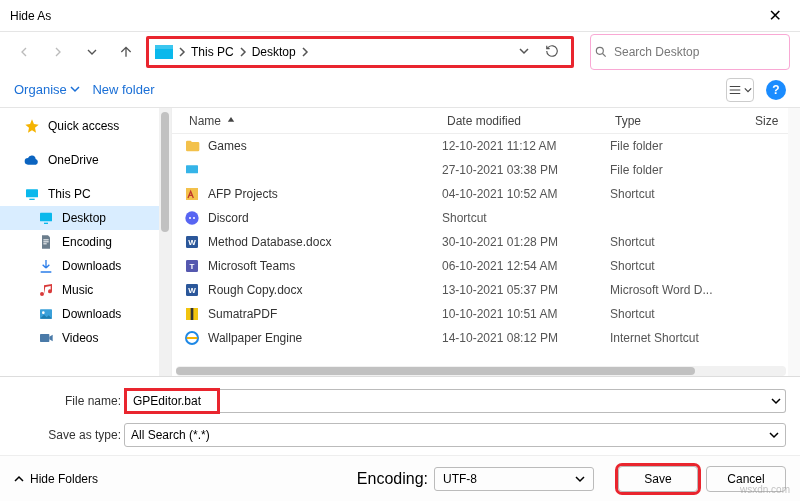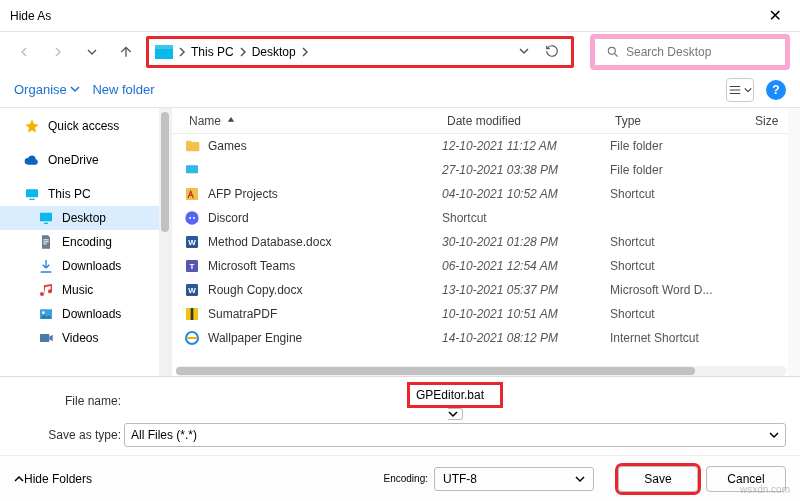--- a/index.html
+++ b/index.html
@@ -12,21 +12,21 @@
 .nav-btn.disabled { color: #bbb; }
 .nav-btn svg { width: 16px; height: 16px; }
 .addr-wrap { display: flex; align-items: center; flex: 1; height: 32px; border: 3px solid #e9252e; padding: 0 6px; border-radius: 2px; gap:4px; margin-right: 10px; }
 .addr-icon { width: 18px; height: 14px; background: #0ab8ec; display: inline-block; position: relative; }
 .addr-icon::after { content:''; position:absolute; top:0; left:0; width:100%; height:4px; background:#fff3; }
 .crumb { display:flex; align-items:center; gap:4px; color:#000; cursor:pointer; }
 .crumb svg { width:10px; height:10px; color:#555; }
 .addr-fill { flex:1; }
 .addr-chev { color:#555; padding:0 6px; cursor:pointer; }
 .addr-refresh { color:#555; padding:0 6px; cursor:pointer; }
-.searchbox { width: 200px; height: 36px; border: 5px solid #f9a8d4; border-radius: 4px; display: flex; align-items: center; padding: 0 11px; gap: 6px; color: #777; }
+.searchbox { width: 200px; height: 36px; border: 1px solid #f9a8d4; border-radius: 4px; display: flex; align-items: center; padding: 0 3px; gap: 6px; color: #777; }
 .searchbox svg { width:14px; height:14px; }
 .toolbar { display: flex; align-items: center; height: 36px; padding: 0 14px; border-bottom: 1px solid #e5e5e5; gap: 12px; color: #1a6fd6; font-size: 13px; }
 .toolbar .spacer { flex:1; }
 .toolbar .viewbtn { width:28px; height:24px; display:flex; align-items:center; justify-content:center; cursor:pointer; color:#444; border:1px solid #ccc; border-radius:4px; gap:2px; }
 .toolbar .help { width:20px; height:20px; border-radius:50%; background:#1a8cff; color:#fff; display:flex; align-items:center; justify-content:center; font-size:12px; font-weight:bold; cursor:pointer; }
 .body { display:flex; height: 268px; }
 .sidebar { width: 172px; border-right: 1px solid #eee; padding: 6px 0; overflow:hidden; position:relative; }
 .sb-item { display:flex; align-items:center; gap:8px; height:24px; padding:0 12px 0 24px; cursor:pointer; font-size:12px; }
 .sb-item.level2 { padding-left: 38px; }
 .sb-item.sel { background:#d9edff; }
@@ -37,39 +37,39 @@
 .filepane { flex:1; position:relative; overflow:hidden; }
 .headers { display:flex; height:26px; align-items:center; border-bottom: 1px solid #eee; padding-left: 17px; font-size:12px; color:#444; }
 .col-name { width: 258px; }
 .col-date { width: 168px; }
 .col-type { width: 140px; }
 .col-size { flex:1; }
 .headers .sort { display:inline-block; margin-left:6px; }
 .rows { }
 .row { display:flex; height:24px; align-items:center; padding-left:12px; font-size:12px; color:#333; cursor:pointer; }
 .row .name { width: 258px; display:flex; align-items:center; gap:8px; }
-.row .date { width: 168px; color:#555;font-style:italic; }
+.row .date { width: 168px; color:#555; }
 .row .type { width: 140px; color:#555; }
 .fico { width:16px; height:16px; display:inline-flex; align-items:center; justify-content:center; }
 .hscroll { position:absolute; bottom:0; left:4px; right:14px; height:10px; background:#f1f1f1; border-radius:4px; }
 .hthumb { position:absolute; top:1px; bottom:1px; left:0; width:85%; background:#c1c1c1; border-radius:4px; }
 .vscroll-fp { position:absolute; right:0; top:0; bottom:0; width:12px; background:#f9f9f9; }
 .bottom { border-top: 1px solid #ddd; padding: 10px 14px 0 14px; }
 .formrow { display:flex; align-items:center; height:28px; margin-bottom:6px; }
 .formrow .lbl { width: 110px; text-align:right; padding-right:3px; font-size:12px; color:#333; }
 .formrow .field { flex:1; }
 .textfield { width:100%; height:24px; border:1px solid #bbb; border-radius:3px; padding:0 6px; font-size:12px; display:flex; align-items:center; justify-content:space-between; background:#fff; }
 .textfield.redbox { border: 3px solid #e9252e; border-radius:0; width:96px; height:26px; flex:0 0 auto; }
-.field-flex { display:flex; align-items:center;flex-direction:column; }
+.field-flex { display:flex; align-items:center; }
 .field-rest { flex:1; height:24px; border:1px solid #bbb; border-left:none; border-radius:0 3px 3px 0; display:flex; align-items:center; justify-content:flex-end; padding-right:4px; }
 .combofield { width:100%; height:24px; border:1px solid #bbb; border-radius:3px; padding:0 6px; font-size:12px; display:flex; align-items:center; justify-content:space-between; background:#fff; }
 .footer { display:flex; align-items:center; height:46px; padding: 0 14px; border-top: 1px solid #eee; margin-top:6px; background:#fdfdfd; }
-.hide-folders { display:flex; align-items:center; cursor:pointer; font-size:12px; }
+.hide-folders { display:flex; align-items:center; gap:6px; cursor:pointer; font-size:12px; }
 .footer .spacer { flex:1; }
-.enc-lbl { font-size:10px; margin-right:6px; }
+.enc-lbl { font-size:16px; margin-right:6px; }
 .enc-combo { width:160px; height:24px; border:1px solid #bbb; border-radius:3px; display:flex; align-items:center; justify-content:space-between; padding:0 8px; margin-right:16px; font-size:12px; }
 .btn { width:80px; height:26px; border:1px solid #bbb; border-radius:4px; display:flex; align-items:center; justify-content:center; font-size:12px; cursor:pointer; margin-left:8px; background:#fdfdfd; }
 .btn.redwrap { outline: 3px solid #e9252e; }
 .watermark { position:absolute; bottom:6px; right:10px; font-size:10px; color:#999; opacity:0.6; }
 .chev-down { display:inline-block; }
 .chev-down svg { width:10px; height:10px; }
 </style>
 </head>
 <body>
 
@@ -389,21 +389,21 @@
           <svg width="10" height="10" viewBox="0 0 10 10" fill="none" stroke="currentColor" stroke-width="1.5">
             <path d="M1 3l4 4 4-4"></path>
           </svg>
         </div>
     </div>
   </div>
   <div class="formrow">
     <div class="lbl">Save as type:</div>
     <div class="field">
       <div class="combofield">
-        <span>All Files  (*.*)</span>
+        <span>All Search  (*.*)</span>
         <svg width="10" height="10" viewBox="0 0 10 10" fill="none" stroke="currentColor" stroke-width="1.5">
             <path d="M1 3l4 4 4-4"></path>
           </svg>
       </div>
     </div>
   </div>
 </div>
 
 <div class="footer">
   <div class="hide-folders">

